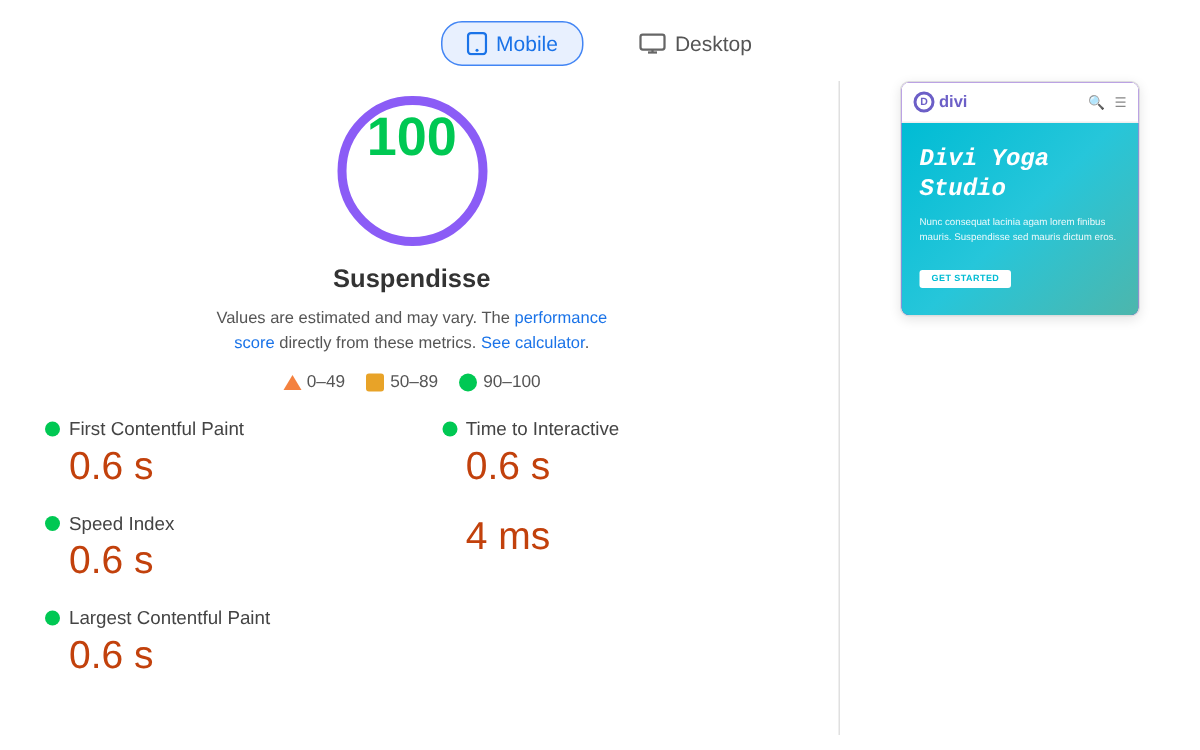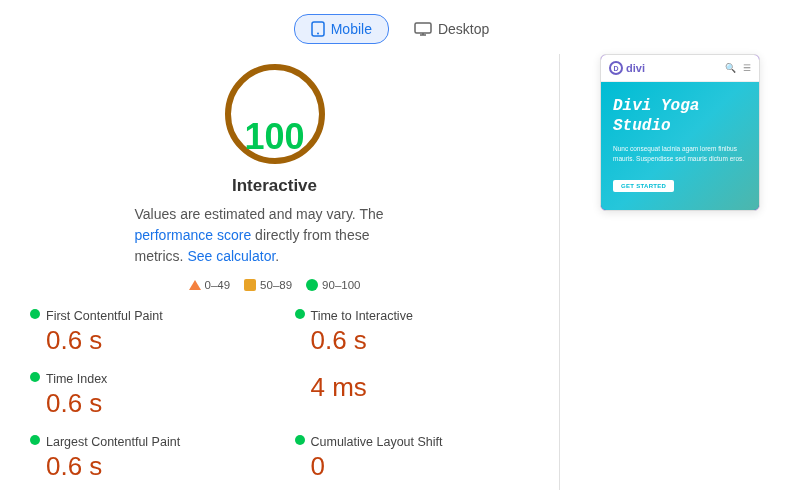--- a/index.html
+++ b/index.html
@@ -33,20 +33,21 @@
       display: flex;
       align-items: center;
       gap: 6px;
       padding: 6px 16px;
       border-radius: 14px;
       border: 1px solid transparent;
       cursor: pointer;
       font-size: 14px;
       font-weight: 500;
       background: transparent;
+      margin-left: 12px;
     }
     .tab-btn.active {
       background: #e8f0fe;
       border-color: #4285f4;
       color: #1a73e8;
     }
     .tab-btn.inactive {
       color: #555;
       border-color: transparent;
     }
@@ -68,42 +69,43 @@
       padding-top: 10px;
       border-right: 1px solid #e0e0e0;
       padding-right: 30px;
     }
 
     
     .score-circle {
       width: 100px;
       height: 100px;
       border-radius: 50%;
-      border: 6px solid #a16207;
-      display: flex;
-      align-items: flex-end;
+      border: 6px solid #8b5cf6;
+      display: flex;
+      align-items: flex-start;
       justify-content: center;
       margin-bottom: 12px;
     }
     .score-number {
       font-size: 36px;
       font-weight: 700;
       color: #00c853;
     }
 
     .score-label {
       font-size: 17px;
       font-weight: 600;
       color: #333;
       margin-bottom: 8px;
     }
 
     .score-desc {
-      font-size: 14px;
+      font-size: 11px;
       color: #555;
+      text-align: center;
       max-width: 280px;
       line-height: 1.5;
       margin-bottom: 12px;
     }
 
     .score-desc a {
       color: #1a73e8;
       text-decoration: none;
     }
 
@@ -164,20 +166,21 @@
       width: 100%;
       padding: 0 10px;
     }
 
     .metric-item {
       display: flex;
       flex-direction: column;
     }
     .metric-header {
       display: flex;
+      align-items: center;
       gap: 6px;
       margin-bottom: 2px;
     }
     .green-dot {
       width: 10px;
       height: 10px;
       border-radius: 50%;
       background: #00c853;
       flex-shrink: 0;
     }
@@ -309,21 +312,21 @@
     </button>
   </div>
 
   <div class="main-content">
 
     <div class="left-panel">
 
       <div class="score-circle">
         <span class="score-number">100</span>
       </div>
-      <div class="score-label">Interactive</div>
+      <div class="score-label">Suspendisse</div>
       <div class="score-desc">
         <span>Values are estimated and may vary. The </span><a href="#">performance score</a><span> directly from these metrics. </span><a href="#">See calculator</a><span>.</span>
       </div>
 
       <div class="legend">
         <div class="legend-item">
           <div class="legend-triangle"></div>
           <span>0–49</span>
         </div>
         <div class="legend-item">
@@ -352,44 +355,37 @@
             <div class="metric-header">
               <div class="green-dot"></div>
               <span class="metric-name">Time to Interactive</span>
             </div>
             <span class="metric-value">0.6 s</span>
           </div>
 
           <div class="metric-item">
             <div class="metric-header">
               <div class="green-dot"></div>
-              <span class="metric-name">Time Index</span>
+              <span class="metric-name">Speed Index</span>
             </div>
             <span class="metric-value">0.6 s</span>
           </div>
 
           <div class="metric-item">
             <span class="metric-value">4 ms</span>
           </div>
 
           <div class="metric-item">
             <div class="metric-header">
               <div class="green-dot"></div>
               <span class="metric-name">Largest Contentful Paint</span>
             </div>
             <span class="metric-value">0.6 s</span>
           </div>
 
-          <div class="metric-item">
-            <div class="metric-header">
-              <div class="green-dot"></div>
-              <span class="metric-name">Cumulative Layout Shift</span>
-            </div>
-            <span class="metric-value">0</span>
-          </div>
 
         </div>
       </div>
     </div>
 
     <div class="right-panel">
       <div class="phone-preview">
 
         <div class="phone-topbar">
           <div class="divi-logo">

